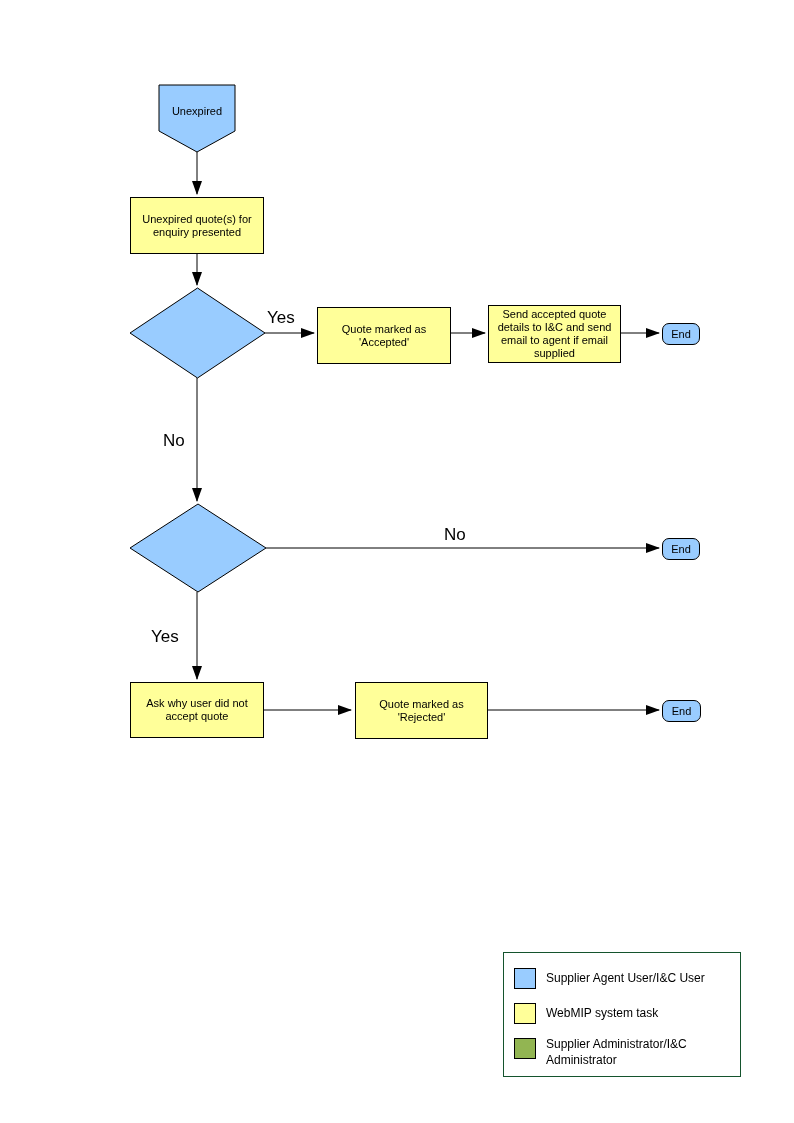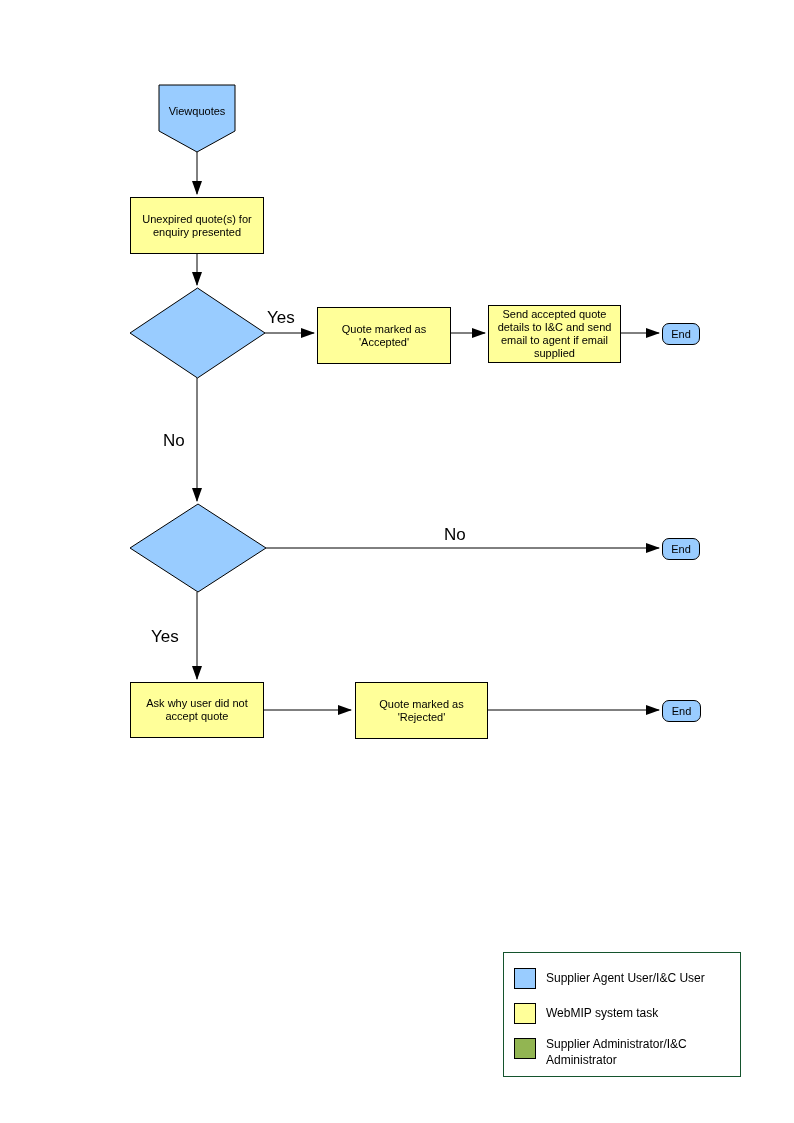--- a/index.html
+++ b/index.html
@@ -109,21 +109,21 @@
     <line x1="265" y1="333" x2="314" y2="333" stroke="#000000" stroke-width="1" marker-end="url(#arrow)"></line>
     <line x1="451" y1="333" x2="485" y2="333" stroke="#000000" stroke-width="1" marker-end="url(#arrow)"></line>
     <line x1="621" y1="333" x2="659" y2="333" stroke="#000000" stroke-width="1" marker-end="url(#arrow)"></line>
     <line x1="197" y1="378" x2="197" y2="501" stroke="#000000" stroke-width="1" marker-end="url(#arrow)"></line>
     <line x1="266" y1="548" x2="659" y2="548" stroke="#000000" stroke-width="1" marker-end="url(#arrow)"></line>
     <line x1="197" y1="592" x2="197" y2="679" stroke="#000000" stroke-width="1" marker-end="url(#arrow)"></line>
     <line x1="264" y1="710" x2="351" y2="710" stroke="#000000" stroke-width="1" marker-end="url(#arrow)"></line>
     <line x1="488" y1="710" x2="659" y2="710" stroke="#000000" stroke-width="1" marker-end="url(#arrow)"></line>
   </svg>
 
-  <div class="node-text" style="left:159px; top:90px; width:76px; height:42px;">Viewquotes</div>
+  <div class="node-text" style="left:159px; top:90px; width:76px; height:42px;">Unexpired</div>
 
   <div class="task-box" style="left:130px; top:197px; width:134px; height:57px;">Unexpired quote(s) for enquiry presented</div>
 
 
   <div class="task-box" style="left:317px; top:307px; width:134px; height:57px;">Quote  marked as 'Accepted'</div>
 
   <div class="task-box" style="left:488px; top:305px; width:133px; height:58px; padding:2px 0;">Send accepted quote details to I&amp;C and send email to agent if email supplied</div>
 
 
   <div class="task-box" style="left:130px; top:682px; width:134px; height:56px;">Ask why user did not accept quote</div>

